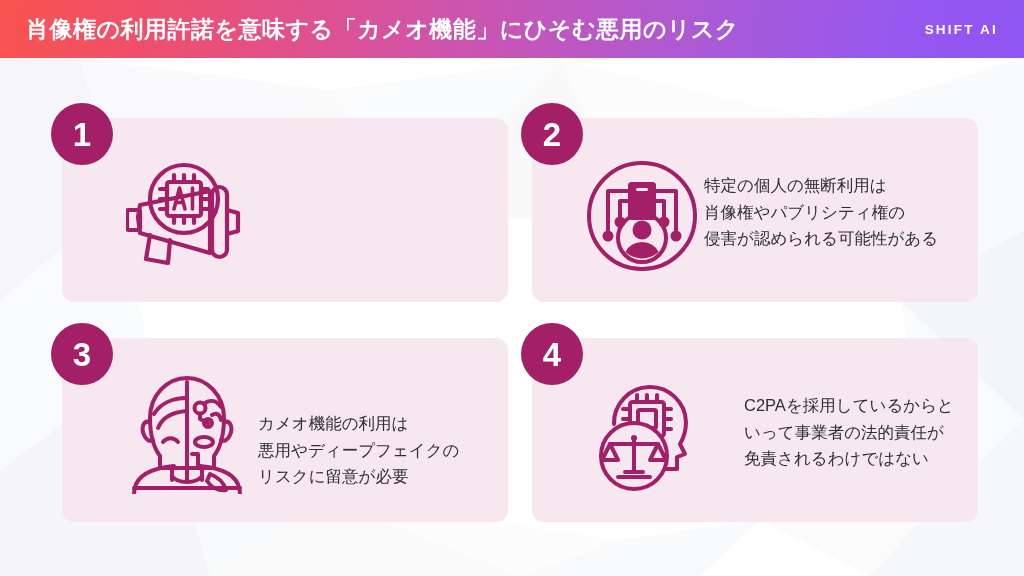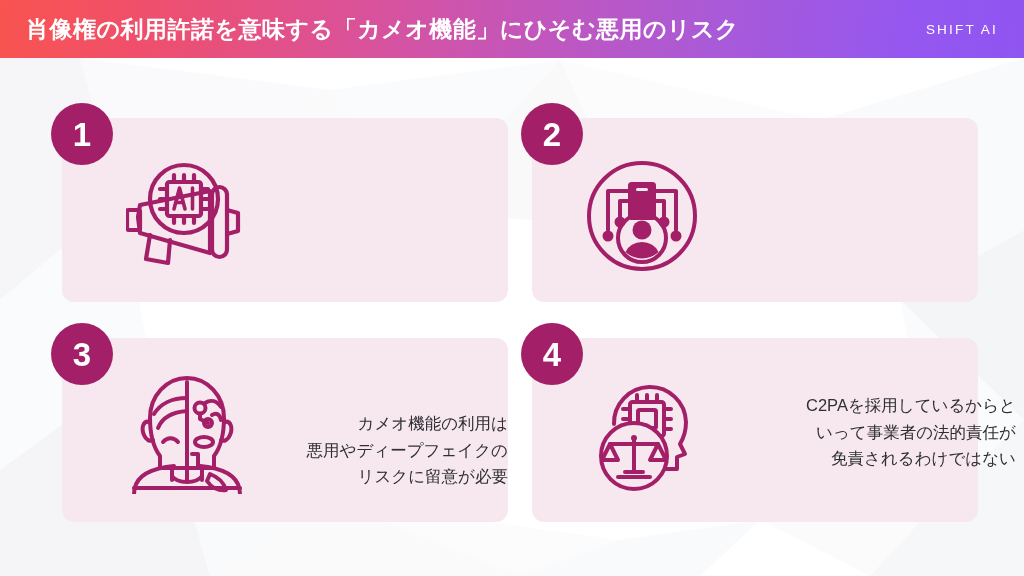--- a/index.html
+++ b/index.html
@@ -13,21 +13,20 @@
     font-family: "Liberation Sans", "DejaVu Sans", sans-serif;
     background: #ffffff;
   }
 
   .slide {
     position: relative;
     width: 1024px;
     height: 576px;
     background: #f9a8d4;
     overflow: hidden;
-    text-align: right;
   }
 
   
   .bg-poly {
     position: absolute;
     inset: 0;
     width: 1024px;
     height: 576px;
     z-index: 0;
     pointer-events: none;
@@ -63,21 +62,21 @@
     letter-spacing: 0.5px;
     white-space: nowrap;
   }
   .header-logo {
     position: absolute;
     right: 26px;
     top: 50%;
     transform: translateY(-50%);
     color: #ffffff;
     font-size: 13.5px;
-    font-weight: normal;
+    font-weight: bold;
     letter-spacing: 2.2px;
     white-space: nowrap;
   }
 
   
   .card {
     position: absolute;
     background: #f7e8ef;
     border-radius: 12px;
     z-index: 2;
@@ -214,20 +213,23 @@
       <circle cx="90" cy="76" r="5.5" fill="#a31f67" stroke="none"></circle>
       <path d="M70 41 L78 41 L78 57"></path>
       <circle cx="78" cy="62" r="5.5" fill="#a31f67" stroke="none"></circle>
 
       <circle cx="56" cy="78" r="24"></circle>
       <circle cx="56" cy="70" r="9.5" fill="#a31f67" stroke="none"></circle>
       <path d="M39.5 92 a17.5 15 0 0 1 33 0 a24 24 0 0 1 -33 0 Z" fill="#a31f67" stroke="none"></path>
     </g>
   </svg>
 
+  <div class="card-text text-2">特定の個人の無断利用は
+肖像権やパブリシティ権の
+侵害が認められる可能性がある</div>
 
   <div class="badge badge-2">
     <span>2</span>
   </div>
 
   <div class="card card-3"></div>
 
   <svg class="card-icon icon-3" viewBox="0 0 118 124">
     <g fill="none" stroke="#a31f67" stroke-width="4" stroke-linecap="round" stroke-linejoin="round">
 

